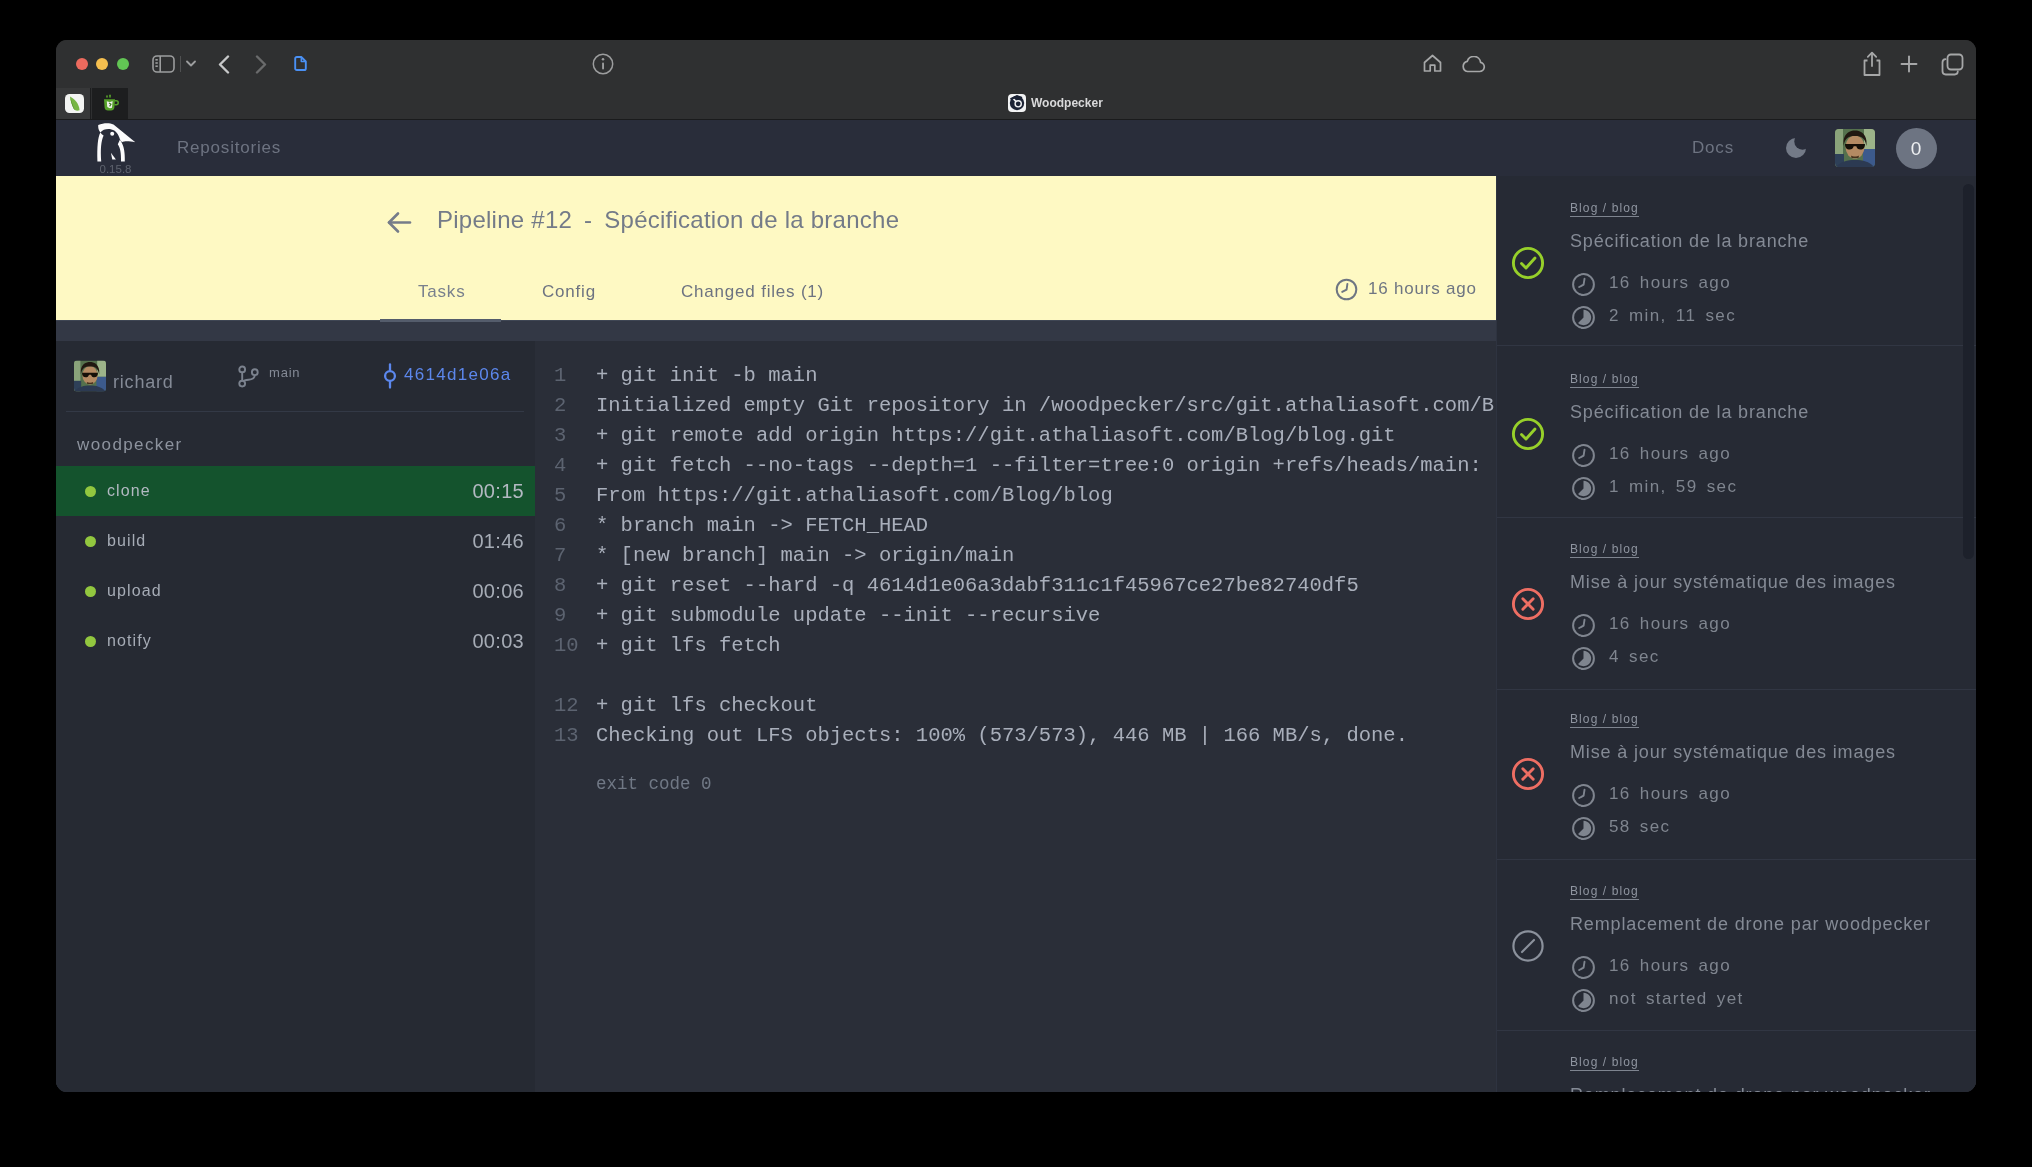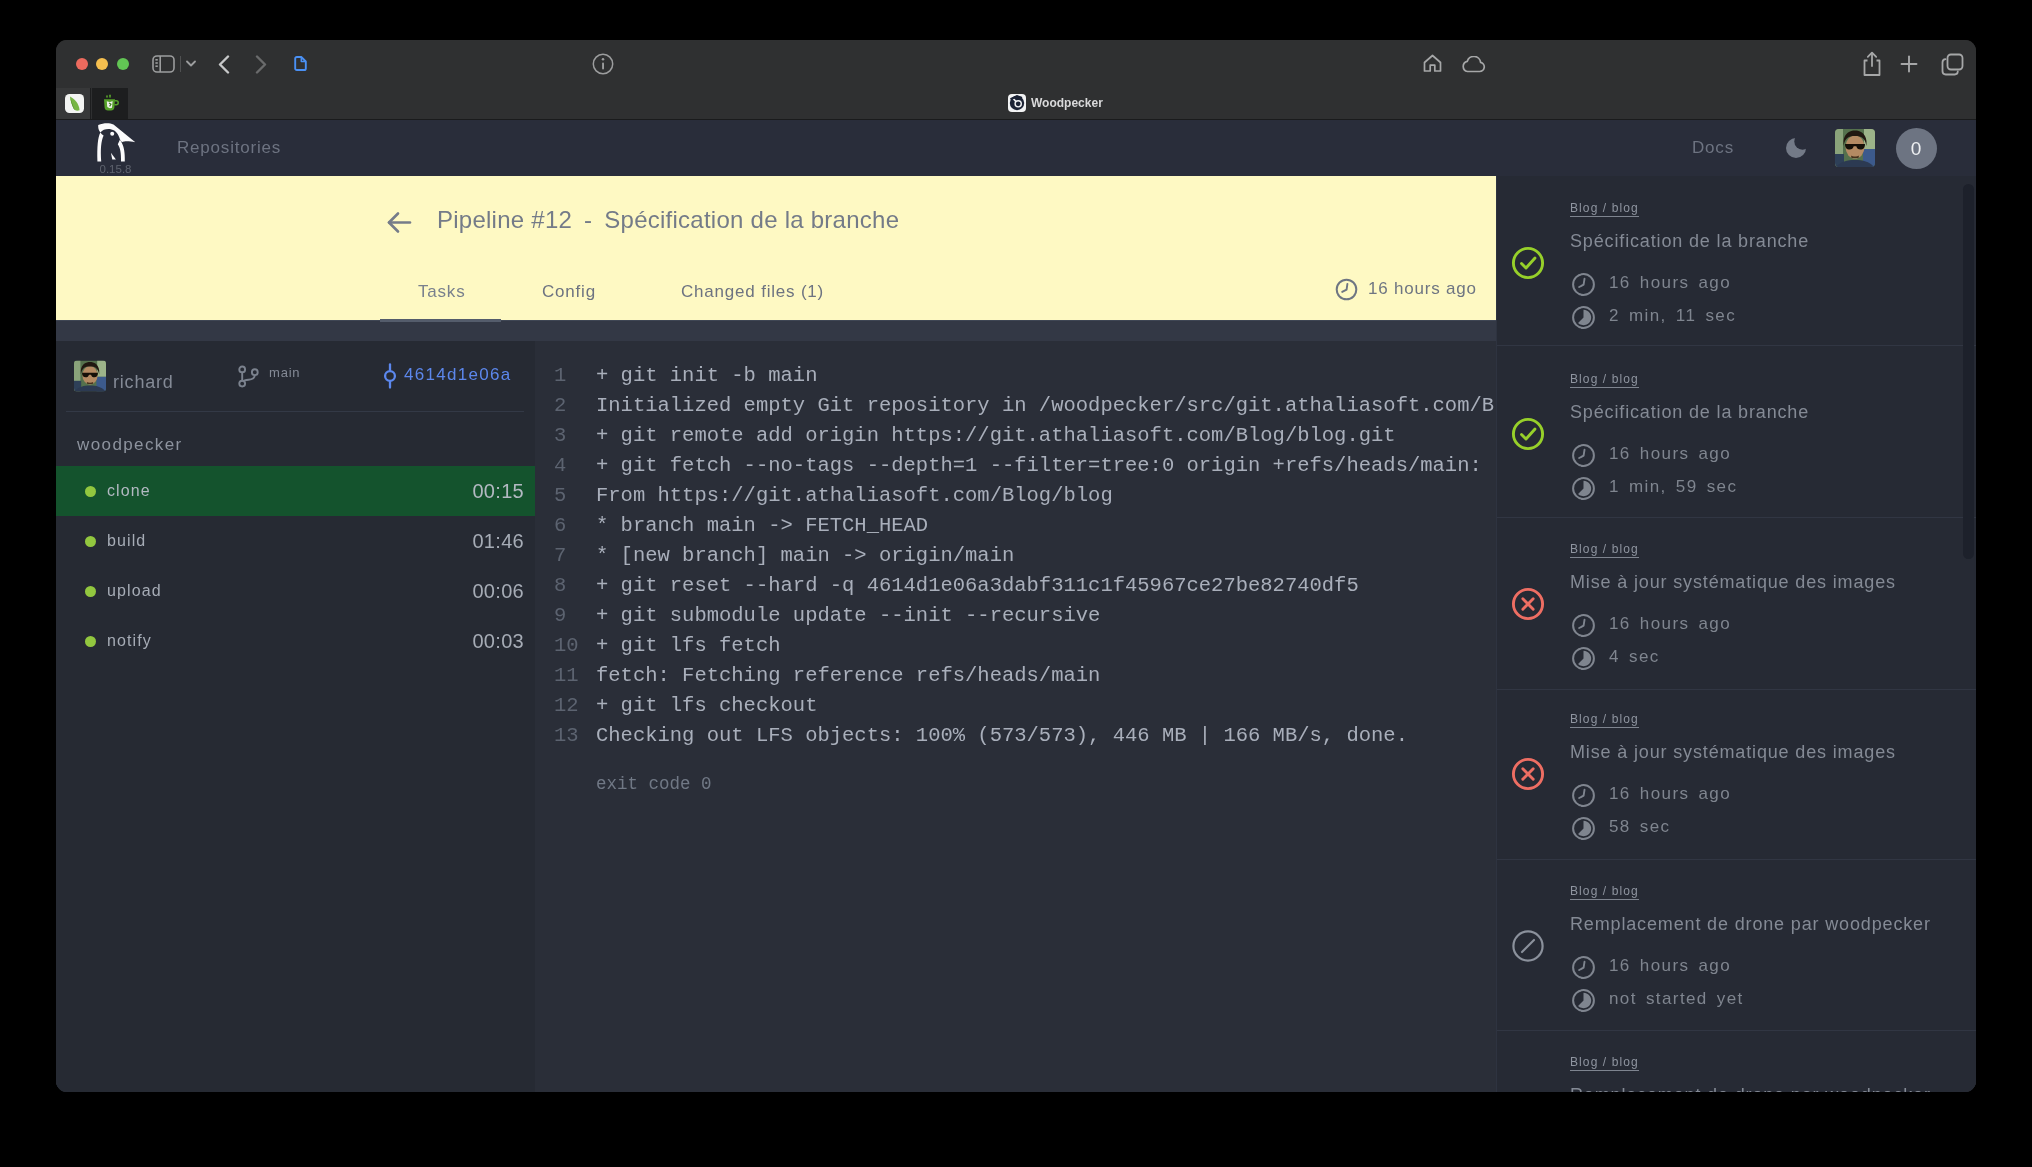--- a/index.html
+++ b/index.html
@@ -258,21 +258,20 @@
     <div class="cl" style="top:20px;"><span class="n">1</span><span class="t">+ git init -b main</span></div>
     <div class="cl" style="top:50px;"><span class="n">2</span><span class="t">Initialized empty Git repository in /woodpecker/src/git.athaliasoft.com/Blog/blog/.git/</span></div>
     <div class="cl" style="top:80px;"><span class="n">3</span><span class="t">+ git remote add origin https://git.athaliasoft.com/Blog/blog.git</span></div>
     <div class="cl" style="top:110px;"><span class="n">4</span><span class="t">+ git fetch --no-tags --depth=1 --filter=tree:0 origin +refs/heads/main:</span></div>
     <div class="cl" style="top:140px;"><span class="n">5</span><span class="t">From https://git.athaliasoft.com/Blog/blog</span></div>
     <div class="cl" style="top:170px;"><span class="n">6</span><span class="t">* branch main -&gt; FETCH_HEAD</span></div>
     <div class="cl" style="top:200px;"><span class="n">7</span><span class="t">* [new branch] main -&gt; origin/main</span></div>
     <div class="cl" style="top:230px;"><span class="n">8</span><span class="t">+ git reset --hard -q 4614d1e06a3dabf311c1f45967ce27be82740df5</span></div>
     <div class="cl" style="top:260px;"><span class="n">9</span><span class="t">+ git submodule update --init --recursive</span></div>
     <div class="cl" style="top:290px;"><span class="n">10</span><span class="t">+ git lfs fetch</span></div>
-    <div class="cl" style="top:320px;"><span class="n">11</span><span class="t">fetch: Fetching reference refs/heads/main</span></div>
     <div class="cl" style="top:350px;"><span class="n">12</span><span class="t">+ git lfs checkout</span></div>
     <div class="cl" style="top:380px;"><span class="n">13</span><span class="t">Checking out LFS objects: 100% (573/573), 446 MB | 166 MB/s, done.</span></div>
     <div class="cl" style="top:428px;font-size:17.5px;"><span class="t" style="color:#707885;">exit code 0</span></div>
   </div>
   <div id="drawer">
     <div class="entry" style="top:0px;height:169px;">
       <svg class="abs" style="left:14px;top:70px;" width="34" height="34" viewBox="0 0 34 34">
         <circle cx="17" cy="17" r="14.6" fill="none" stroke="#97d02a" stroke-width="2.9"></circle>
         <polyline points="10.5,17.5 15,22 24,12" fill="none" stroke="#97d02a" stroke-width="2.9" stroke-linecap="round" stroke-linejoin="round"></polyline>
       </svg>

